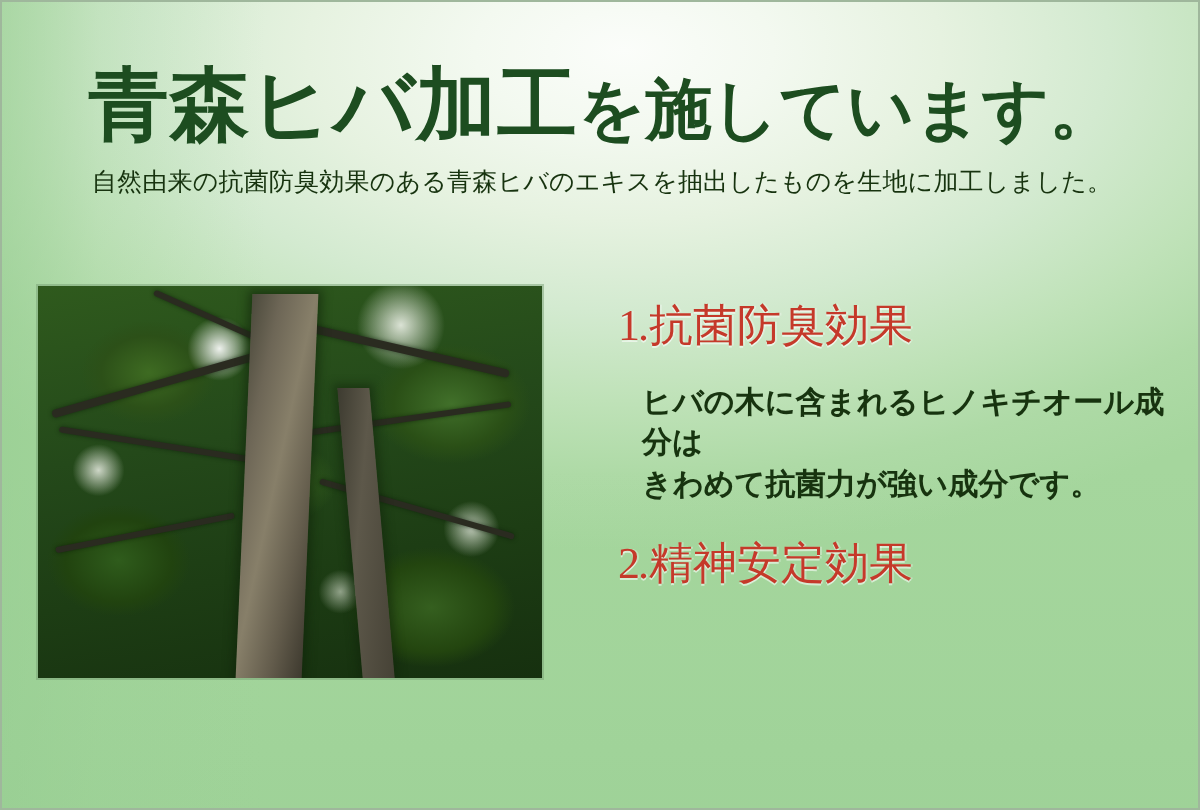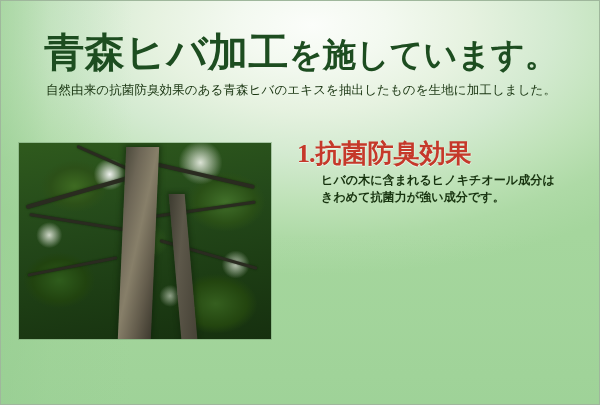--- a/index.html
+++ b/index.html
@@ -142,41 +142,41 @@
   #benefit-list {
     position: absolute;
     left: 292px;
     top: 134px;
     width: 300px;
   }
   .benefit-item { margin-bottom: 10px; }
   .benefit-item:last-child { margin-bottom: 0; }
 
   .benefit-heading {
-    margin: 4px;
+    margin: 16px;
     font-family: "Liberation Serif", "DejaVu Serif", serif;
-    font-size: 26px;
+    font-size: 22px;
     line-height: 1.12;
-    font-weight: bold;
+    font-weight: normal;
     color: #c5392a;
     letter-spacing: 0px;
     white-space: nowrap;
     text-shadow:
       0 1px 0 rgba(255,255,255,0.55),
       1px 0 0 rgba(255,255,255,0.30);
   }
   .benefit-heading .num {
     font-family: "Liberation Serif", "DejaVu Serif", serif;
     letter-spacing: -1px;
     padding-right: 1px;
   }
   .benefit-body {
     margin: 2px 0 0 0;
     padding-left: 28px;
-    font-size: 12px;
+    font-size: 15px;
     line-height: 1.38;
     font-weight: bold;
     color: #17330f;
     letter-spacing: 0.1px;
     white-space: pre-line;
   }
 </style>
 </head>
 <body>
 
@@ -205,20 +205,21 @@
 
   <div id="benefit-list">
 
     <div class="benefit-item">
       <p class="benefit-heading"><span class="num">1.</span><span>抗菌防臭効果</span></p>
       <p class="benefit-body">ヒバの木に含まれるヒノキチオール成分は
 きわめて抗菌力が強い成分です。</p>
     </div>
 
     <div class="benefit-item">
+      <p class="benefit-heading"><span class="num">2.</span><span>精神安定効果</span></p>
     </div>
 
     <div class="benefit-item">
     </div>
 
   </div>
 
 </div>
 
 </body></html>

